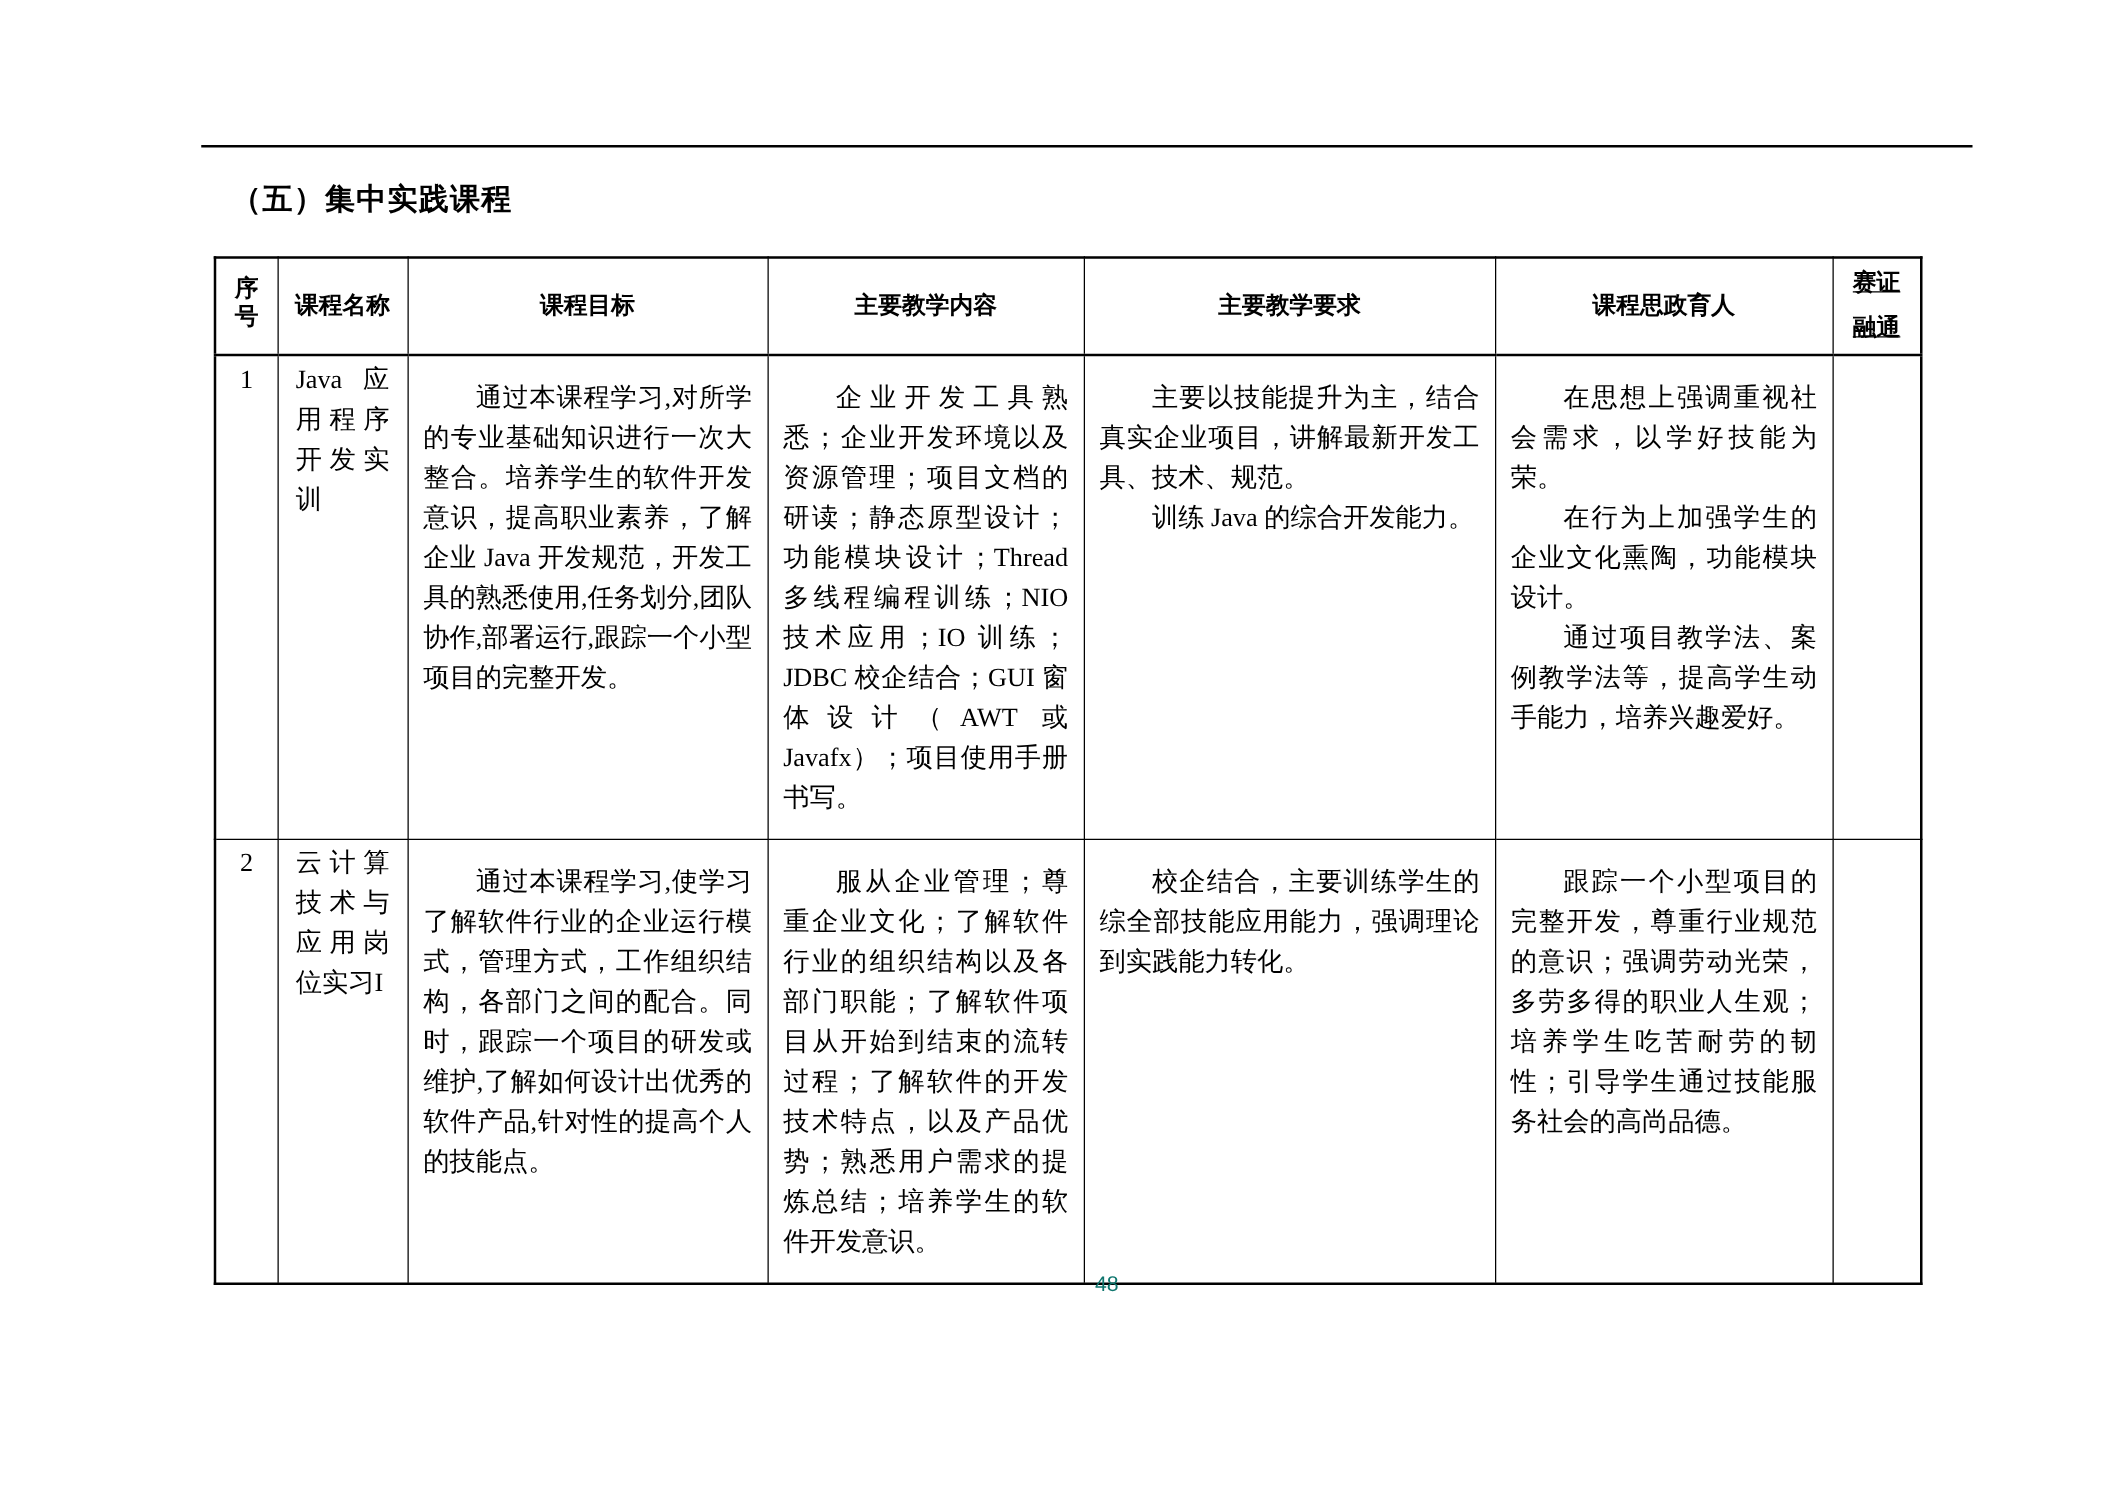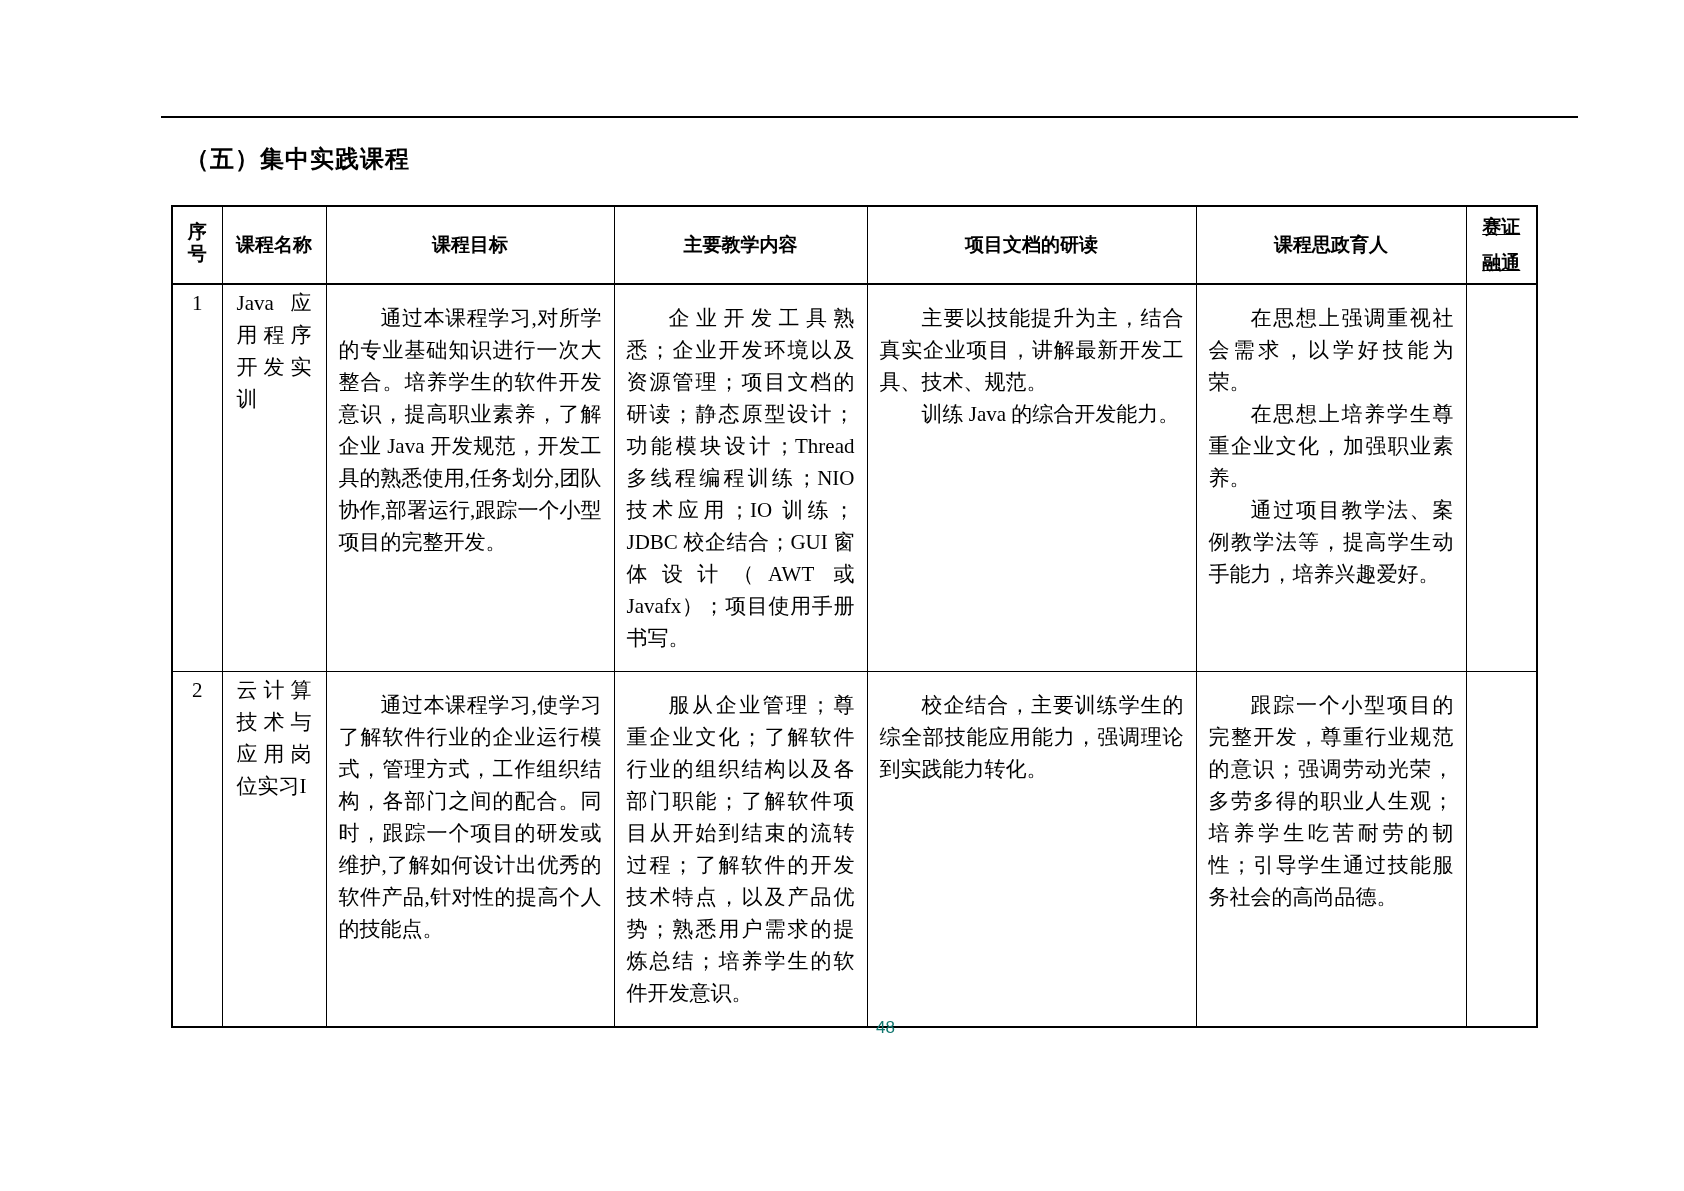--- a/index.html
+++ b/index.html
@@ -125,42 +125,42 @@
       <col style="width:329px">
       <col style="width:270px">
       <col style="width:71px">
     </colgroup>
     <thead>
       <tr>
         <th><span class="wrap-narrow">序号</span></th>
         <th>课程名称</th>
         <th>课程目标</th>
         <th>主要教学内容</th>
-        <th>项目文档的研读</th>
+        <th>主要教学要求</th>
         <th>课程思政育人</th>
         <th><span class="wrap-cert">赛证融通</span></th>
       </tr>
     </thead>
     <tbody>
       <tr class="row-1">
         <td class="idx">1</td>
         <td class="name">Java 应用程序开发实训</td>
         <td class="para">
           <p>通过本课程学习,对所学的专业基础知识进行一次大整合。培养学生的软件开发意识，提高职业素养，了解企业 Java 开发规范，开发工具的熟悉使用,任务划分,团队协作,部署运行,跟踪一个小型项目的完整开发。</p>
         </td>
         <td class="para">
           <p>企业开发工具熟悉；企业开发环境以及资源管理；项目文档的研读；静态原型设计；功能模块设计；Thread 多线程编程训练；NIO 技术应用；IO 训练；JDBC 校企结合；GUI 窗体设计（AWT 或 Javafx）；项目使用手册书写。</p>
         </td>
         <td class="para">
           <p>主要以技能提升为主，结合真实企业项目，讲解最新开发工具、技术、规范。</p>
           <p>训练 Java 的综合开发能力。</p>
         </td>
         <td class="para">
           <p>在思想上强调重视社会需求，以学好技能为荣。</p>
-          <p>在思想上培养学生尊重企业文化，加强职业素养。</p>
+          <p>在行为上加强学生的企业文化熏陶，功能模块设计。</p>
           <p>通过项目教学法、案例教学法等，提高学生动手能力，培养兴趣爱好。</p>
         </td>
         <td class="cert"></td>
       </tr>
       <tr class="row-2">
         <td class="idx">2</td>
         <td class="name">云计算技术与应用岗位实习I</td>
         <td class="para">
           <p>通过本课程学习,使学习了解软件行业的企业运行模式，管理方式，工作组织结构，各部门之间的配合。同时，跟踪一个项目的研发或维护,了解如何设计出优秀的软件产品,针对性的提高个人的技能点。</p>
         </td>

